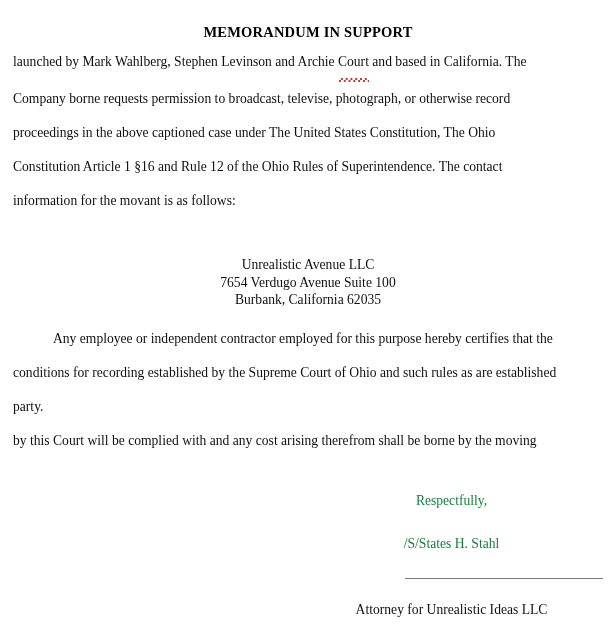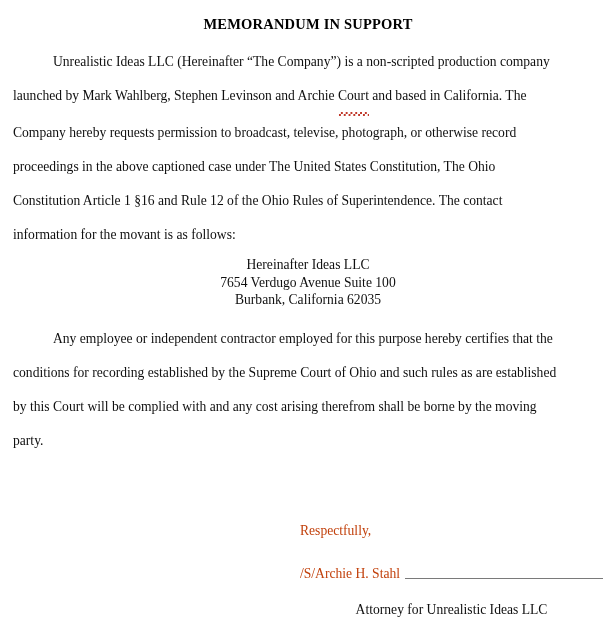--- a/index.html
+++ b/index.html
@@ -24,21 +24,21 @@
     top: 0;
     width: 616px;
     height: 625px;
     background: #ffffff;
   }
 
   
   .doc-title {
     position: absolute;
     left: 0;
-    top: 14px;
+    top: 22px;
     width: 616px;
     text-align: center;
     font-size: 14.5px;
     font-weight: bold;
     letter-spacing: 0.2px;
     line-height: 20px;
     color: #000000;
   }
 
   
@@ -89,24 +89,23 @@
     color: #0f0f0f;
   }
   #address-block .addr-line { display: block; }
 
   
   #signature-block {
     position: absolute;
     left: 300px;
     top: 490px;
     width: 303px;
-    text-align: left;
+    text-align: center;
     font-size: 13.6px;
-    color: #c2410c;
-    margin-top: 30px;
+    color: #15803d;
   }
   .sig-closing {
     display: block;
     line-height: 22px;
     margin-bottom: 21px;
   }
   .sig-name {
     display: block;
     line-height: 22px;
   }
@@ -133,46 +132,45 @@
 </style>
 </head>
 <body>
 
 <div id="document-page">
 
   <div class="doc-title">MEMORANDUM IN SUPPORT</div>
 
   <div class="body-block" id="paragraph-one">
     <p class="para">
-      <span class="lb first">Unrealistic Ideas LLC (Hereinafter “The Company”) is a non-scripted production company</span>
       <span class="lb"><span>launched by Mark Wahlberg, Stephen Levinson and Archie </span><span class="spellcheck">Court</span><span> and based in California. The</span></span>
-      <span class="lb">Company hereby requests permission to broadcast, televise, photograph, or otherwise record</span>
+      <span class="lb">Company borne requests permission to broadcast, televise, photograph, or otherwise record</span>
       <span class="lb">proceedings in the above captioned case under The United States Constitution, The Ohio</span>
       <span class="lb">Constitution Article 1 §16 and Rule 12 of the Ohio Rules of Superintendence. The contact</span>
       <span class="lb">information for the movant is as follows:</span>
     </p>
   </div>
 
   <div id="address-block">
-    <span class="addr-line">Hereinafter Ideas LLC</span>
+    <span class="addr-line">Unrealistic Avenue LLC</span>
     <span class="addr-line">7654 Verdugo Avenue Suite 100</span>
     <span class="addr-line">Burbank, California 62035</span>
   </div>
 
   <div class="body-block" id="paragraph-two">
     <p class="para">
       <span class="lb first">Any employee or independent contractor employed for this purpose hereby certifies that the</span>
       <span class="lb">conditions for recording established by the Supreme Court of Ohio and such rules as are established</span>
+      <span class="lb">party.</span>
       <span class="lb">by this Court will be complied with and any cost arising therefrom shall be borne by the moving</span>
-      <span class="lb">party.</span>
     </p>
   </div>
 
   <div id="signature-block">
     <span class="sig-closing">Respectfully,</span>
-    <span class="sig-name">/S/Archie H. Stahl</span>
+    <span class="sig-name">/S/States H. Stahl</span>
   </div>
 
   <hr id="signature-rule">
 
   <div id="attorney-caption">Attorney for Unrealistic Ideas LLC</div>
 
 </div>
 
 </body></html>

